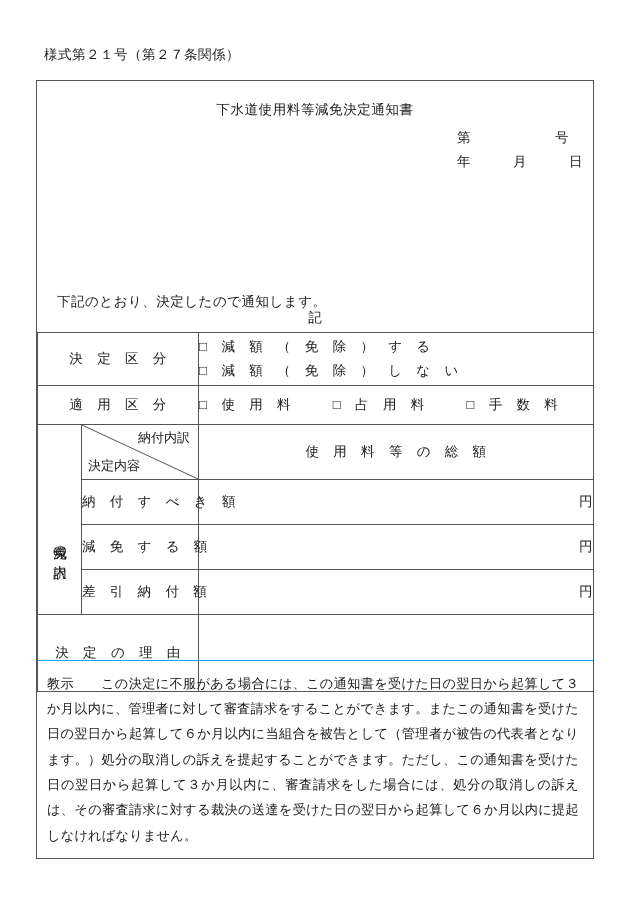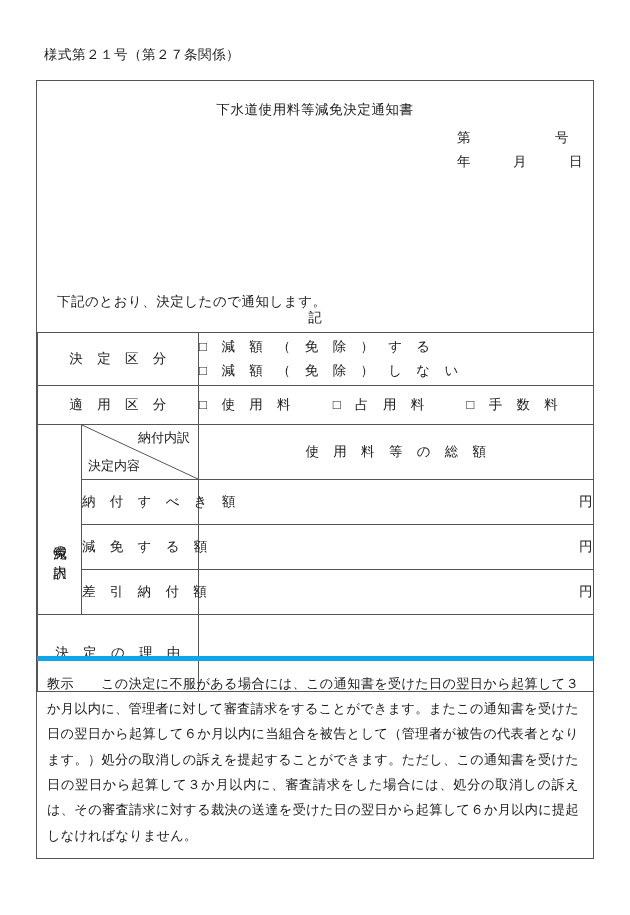--- a/index.html
+++ b/index.html
@@ -221,21 +221,21 @@
     letter-spacing: 0.4px;
   }
 
   
   .kyoji {
     position: absolute;
     left: 0;
     bottom: 0;
     width: 100%;
     box-sizing: border-box;
-    border-top: 5px solid #0ea5e9;
+    border-top: 1px solid #0ea5e9;
     padding: 10px 14px 10px 10px;
     font-size: 13.2px;
     line-height: 1.92;
     text-align: justify;
     text-justify: inter-character;
     letter-spacing: 0.2px;
   }
   .kyoji .lead {
     white-space: pre;
   }

